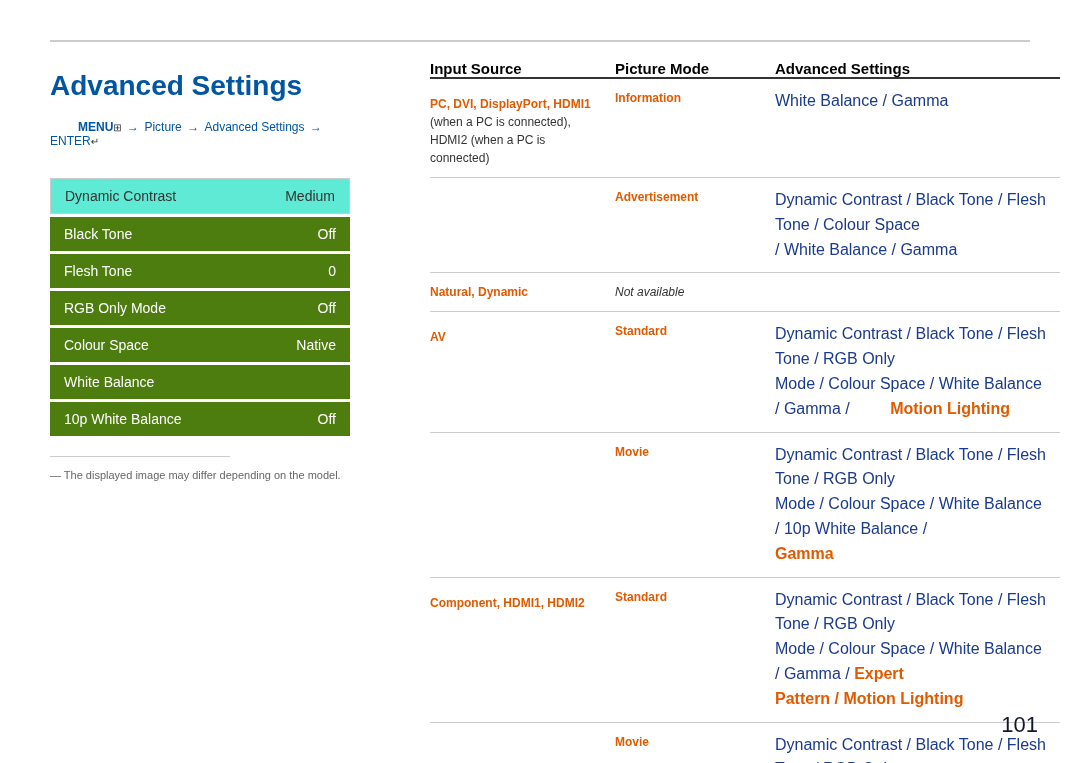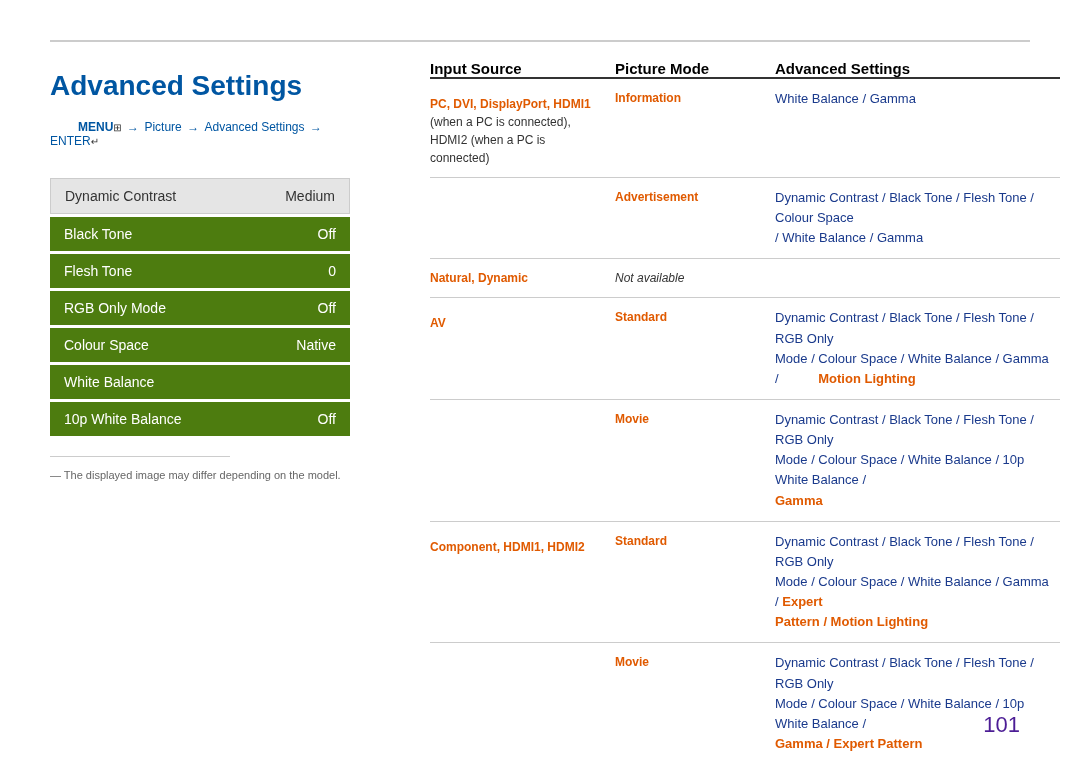--- a/index.html
+++ b/index.html
@@ -74,21 +74,21 @@
     .menu-item {
       display: flex;
       justify-content: space-between;
       align-items: center;
       padding: 9px 14px;
       margin-bottom: 3px;
       font-size: 14px;
     }
 
     .menu-item.white-bg {
-      background: #e5e5e5;
+      background: #5eead4;
       border: 1px solid #ccc;
       color: #333;
     }
 
     .menu-item.blue-bg {
       background: #4d7c0f;
       color: #fff;
     }
 
     .menu-item .label {
@@ -155,44 +155,44 @@
       margin-top: 6px;
     }
 
     .table-cell.picture-mode {
       color: #e05a00;
       font-weight: bold;
     }
 
     .table-cell.adv-settings {
       color: #1a3a8c;
-      font-size: 13px;
+      font-size: 16px;
       line-height: 1.55;
     }
 
     .table-cell.not-available {
       color: #333;
       font-size: 12px;
       font-style: italic;
     }
 
     .table-cell .sub-text {
       color: #333;
       font-weight: normal;
       display: block;
       font-size: 12px;
     }
 
     
     .page-number {
       position: absolute;
       bottom: 25px;
-      right: 60px;
+      right: 42px;
       font-size: 22px;
-      color: #4c1d95;
+      color: #0f172a;
     }
   </style>
 </head>
 <body>
 
 <div class="page-container">
   <div class="top-rule"></div>
 
   <div class="left-section">
     <h1 class="page-title">Advanced Settings</h1>

